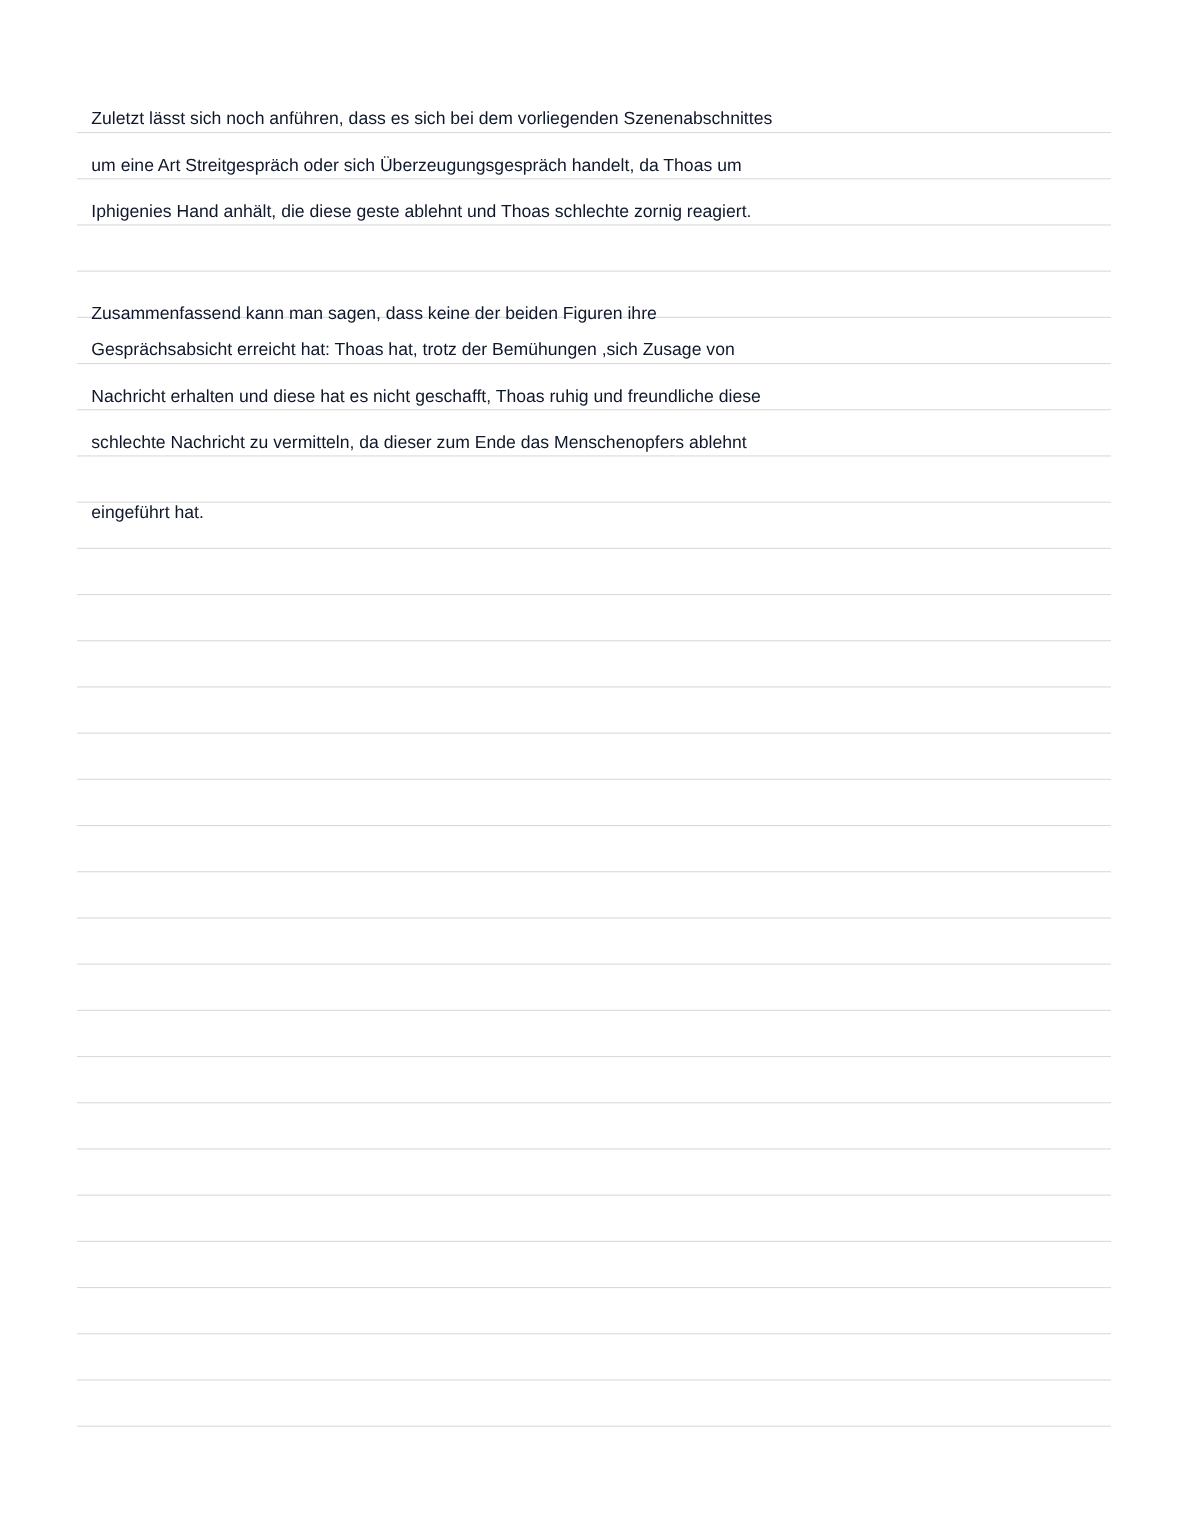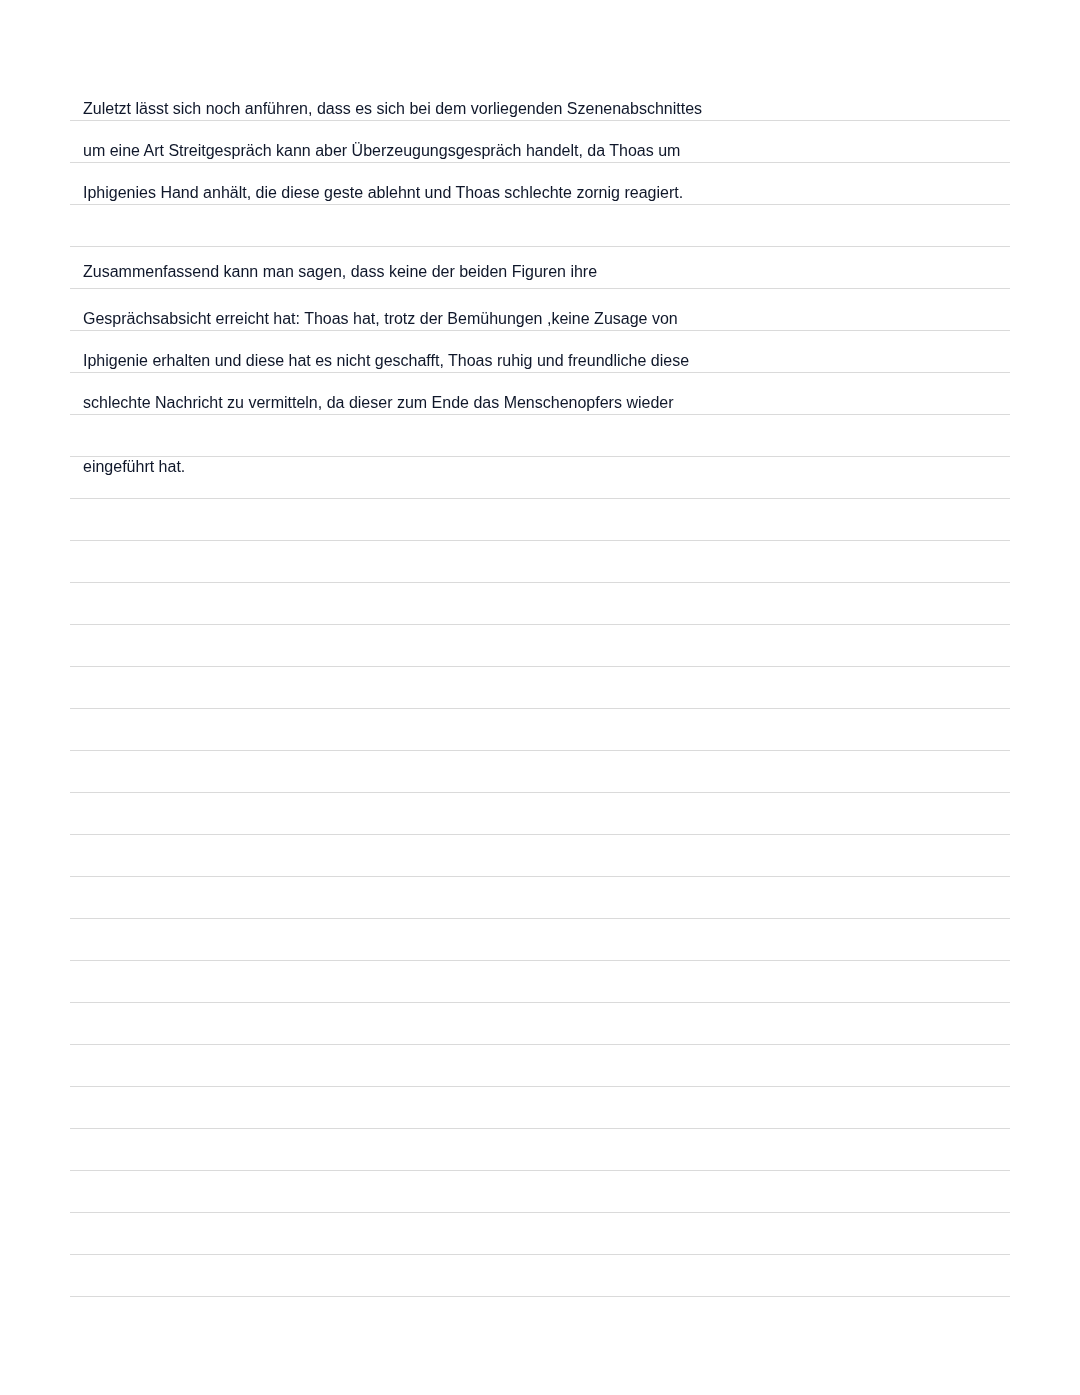--- a/index.html
+++ b/index.html
@@ -67,24 +67,24 @@
       <div class="rule" style="top: 1086px; border-top-color: rgb(218, 218, 218);"></div>
       <div class="rule" style="top: 1128px; border-top-color: rgb(218, 218, 218);"></div>
       <div class="rule" style="top: 1170px; border-top-color: rgb(218, 218, 218);"></div>
       <div class="rule" style="top: 1212px; border-top-color: rgb(218, 218, 218);"></div>
       <div class="rule" style="top: 1254px; border-top-color: rgb(218, 218, 218);"></div>
       <div class="rule" style="top: 1296px; border-top-color: rgb(218, 218, 218);"></div>
     </div>
 
   <div>
     <div class="text-line" style="top:97px">Zuletzt lässt sich noch anführen, dass es sich bei dem vorliegenden Szenenabschnittes</div>
-    <div class="text-line" style="top:139px">um eine Art Streitgespräch kann aber Überzeugungsgespräch handelt, da Thoas um</div>
+    <div class="text-line" style="top:139px">um eine Art Streitgespräch oder sich Überzeugungsgespräch handelt, da Thoas um</div>
     <div class="text-line" style="top:181px">Iphigenies Hand anhält, die diese geste ablehnt und Thoas schlechte zornig reagiert.</div>
   </div>
 
   <div>
-    <div class="text-line" style="top:260px">Zusammenfassend kann man sagen, dass keine der beiden Figuren ihre</div>
-    <div class="text-line" style="top:307px">Gesprächsabsicht erreicht hat: Thoas hat, trotz der Bemühungen ,keine Zusage von</div>
-    <div class="text-line" style="top:349px">Iphigenie erhalten und diese hat es nicht geschafft, Thoas ruhig und freundliche diese</div>
-    <div class="text-line" style="top:391px">schlechte Nachricht zu vermitteln, da dieser zum Ende das Menschenopfers wieder</div>
+    <div class="text-line" style="top:274px">Zusammenfassend kann man sagen, dass keine der beiden Figuren ihre</div>
+    <div class="text-line" style="top:307px">Gesprächsabsicht erreicht hat: Thoas hat, trotz der Bemühungen ,sich Zusage von</div>
+    <div class="text-line" style="top:349px">Nachricht erhalten und diese hat es nicht geschafft, Thoas ruhig und freundliche diese</div>
+    <div class="text-line" style="top:391px">schlechte Nachricht zu vermitteln, da dieser zum Ende das Menschenopfers ablehnt</div>
     <div class="text-line" style="top:455px">eingeführt hat.</div>
   </div>
 </div>
 
 </body></html>

